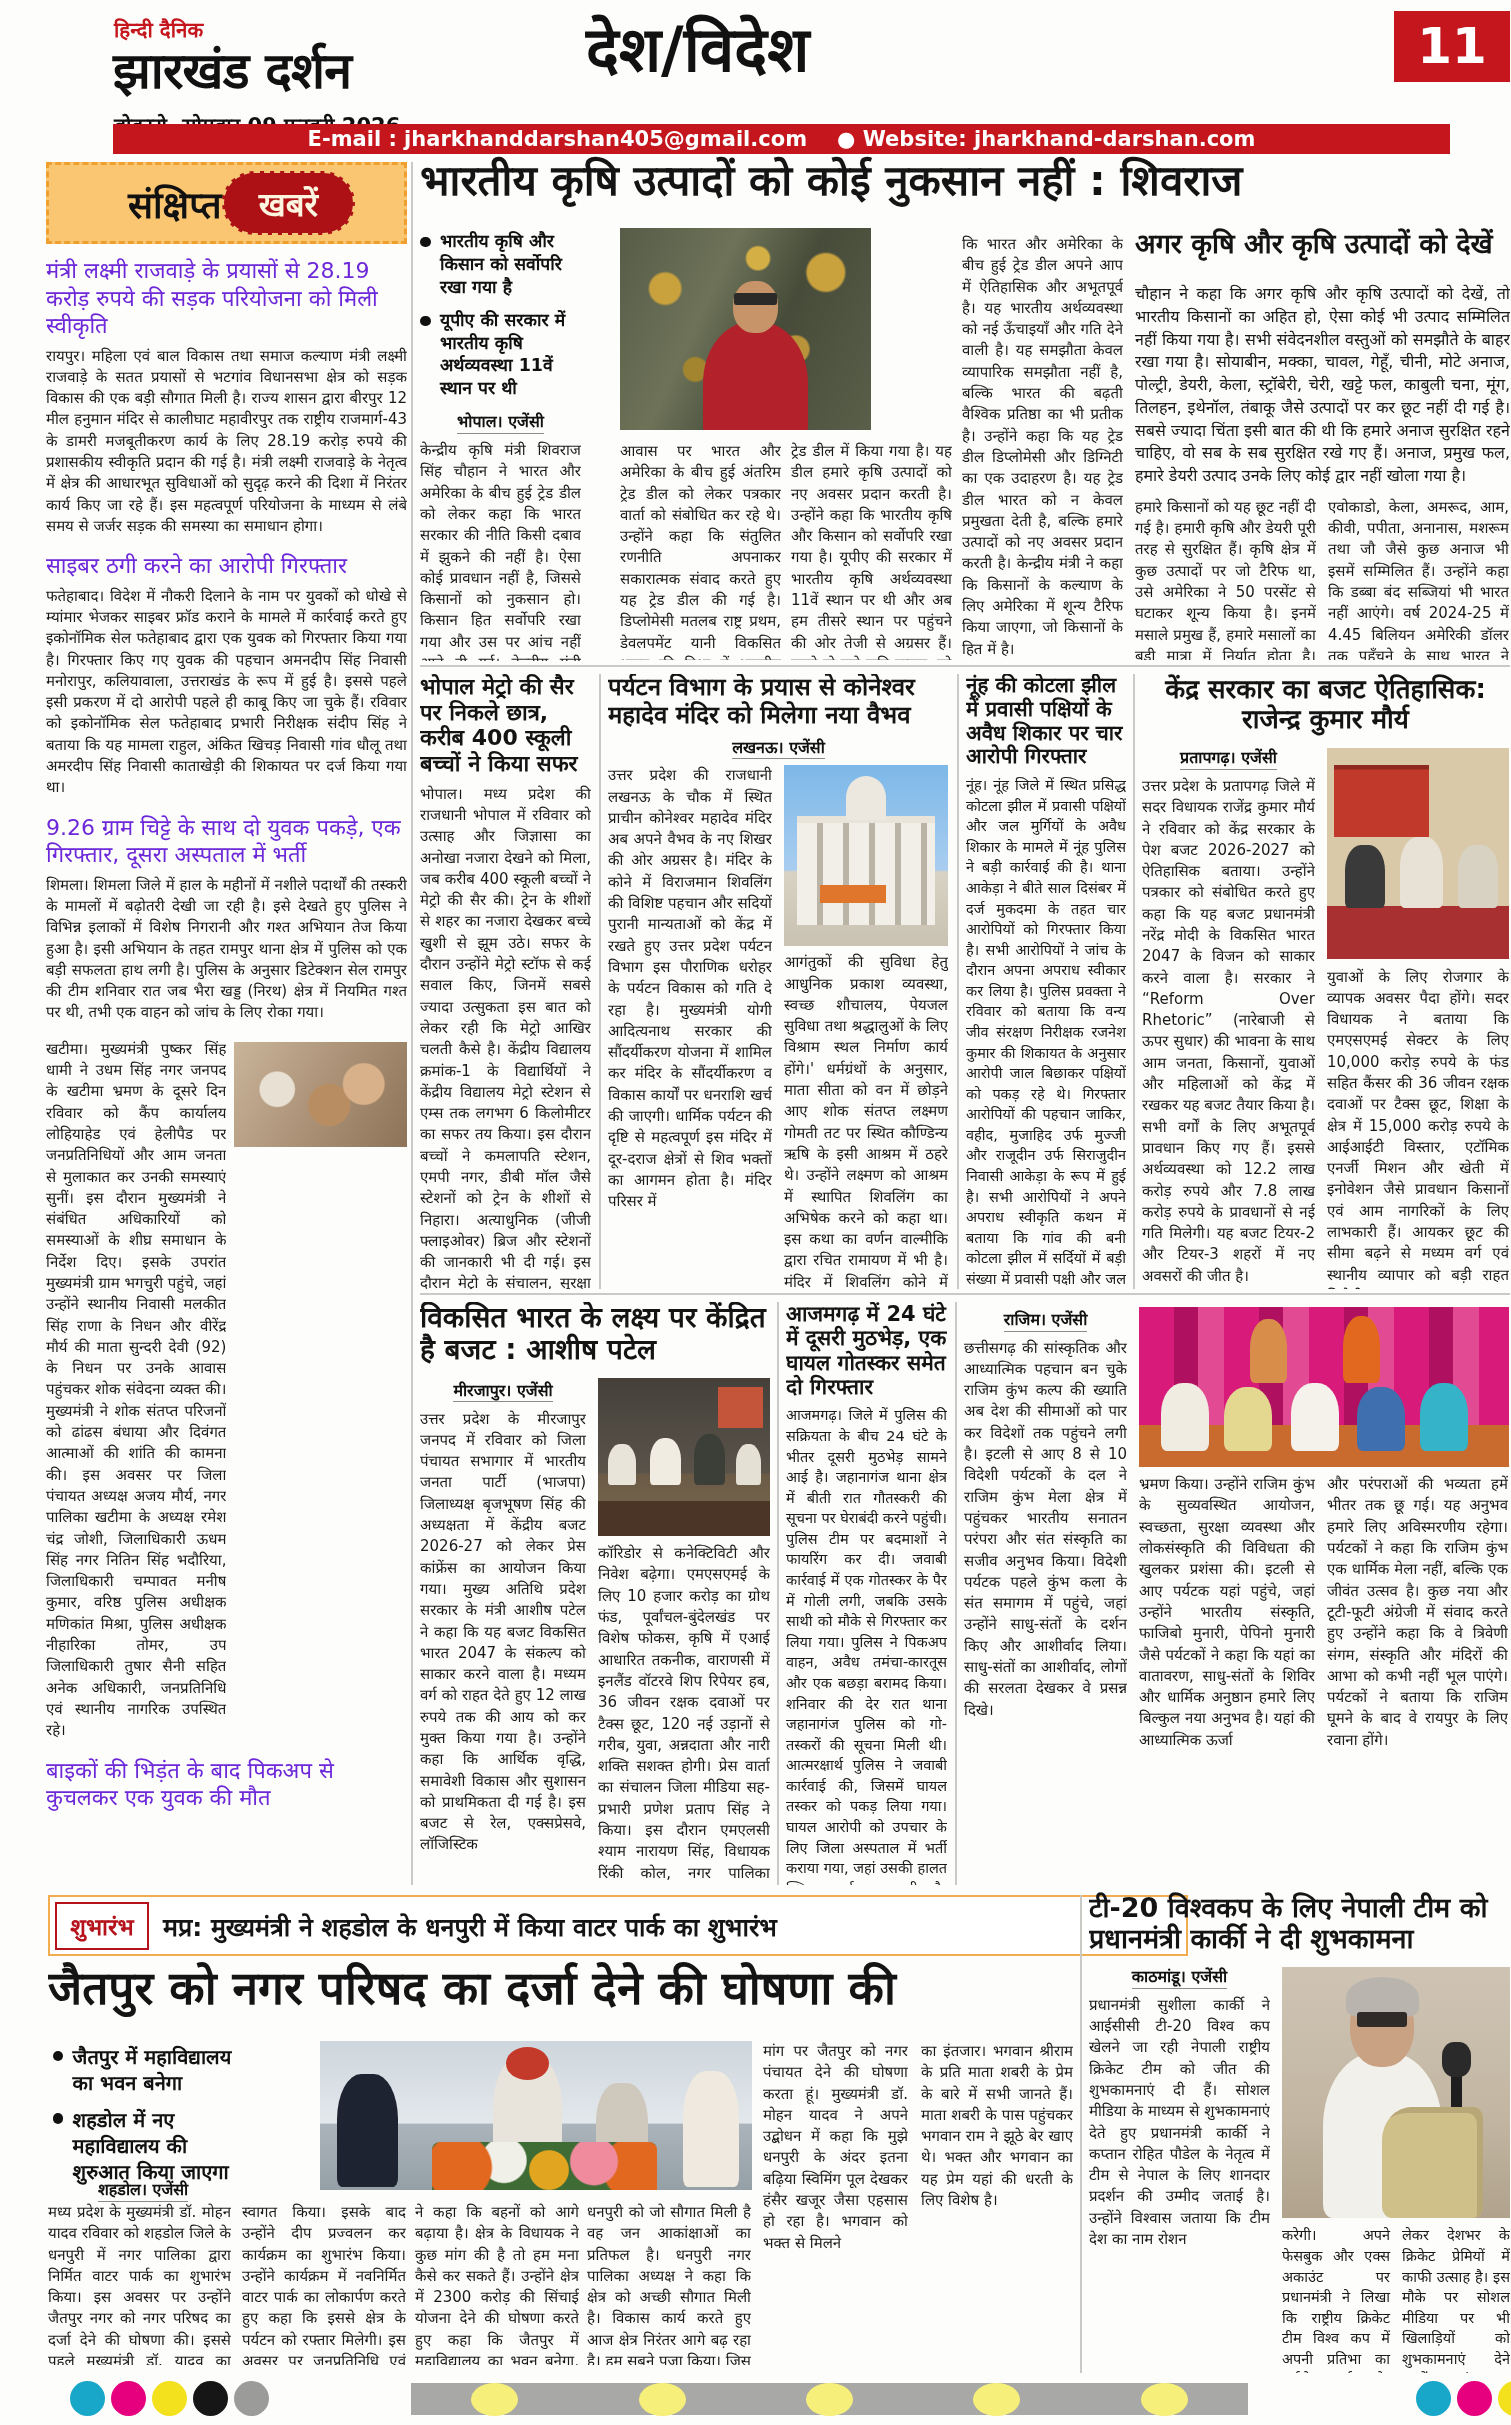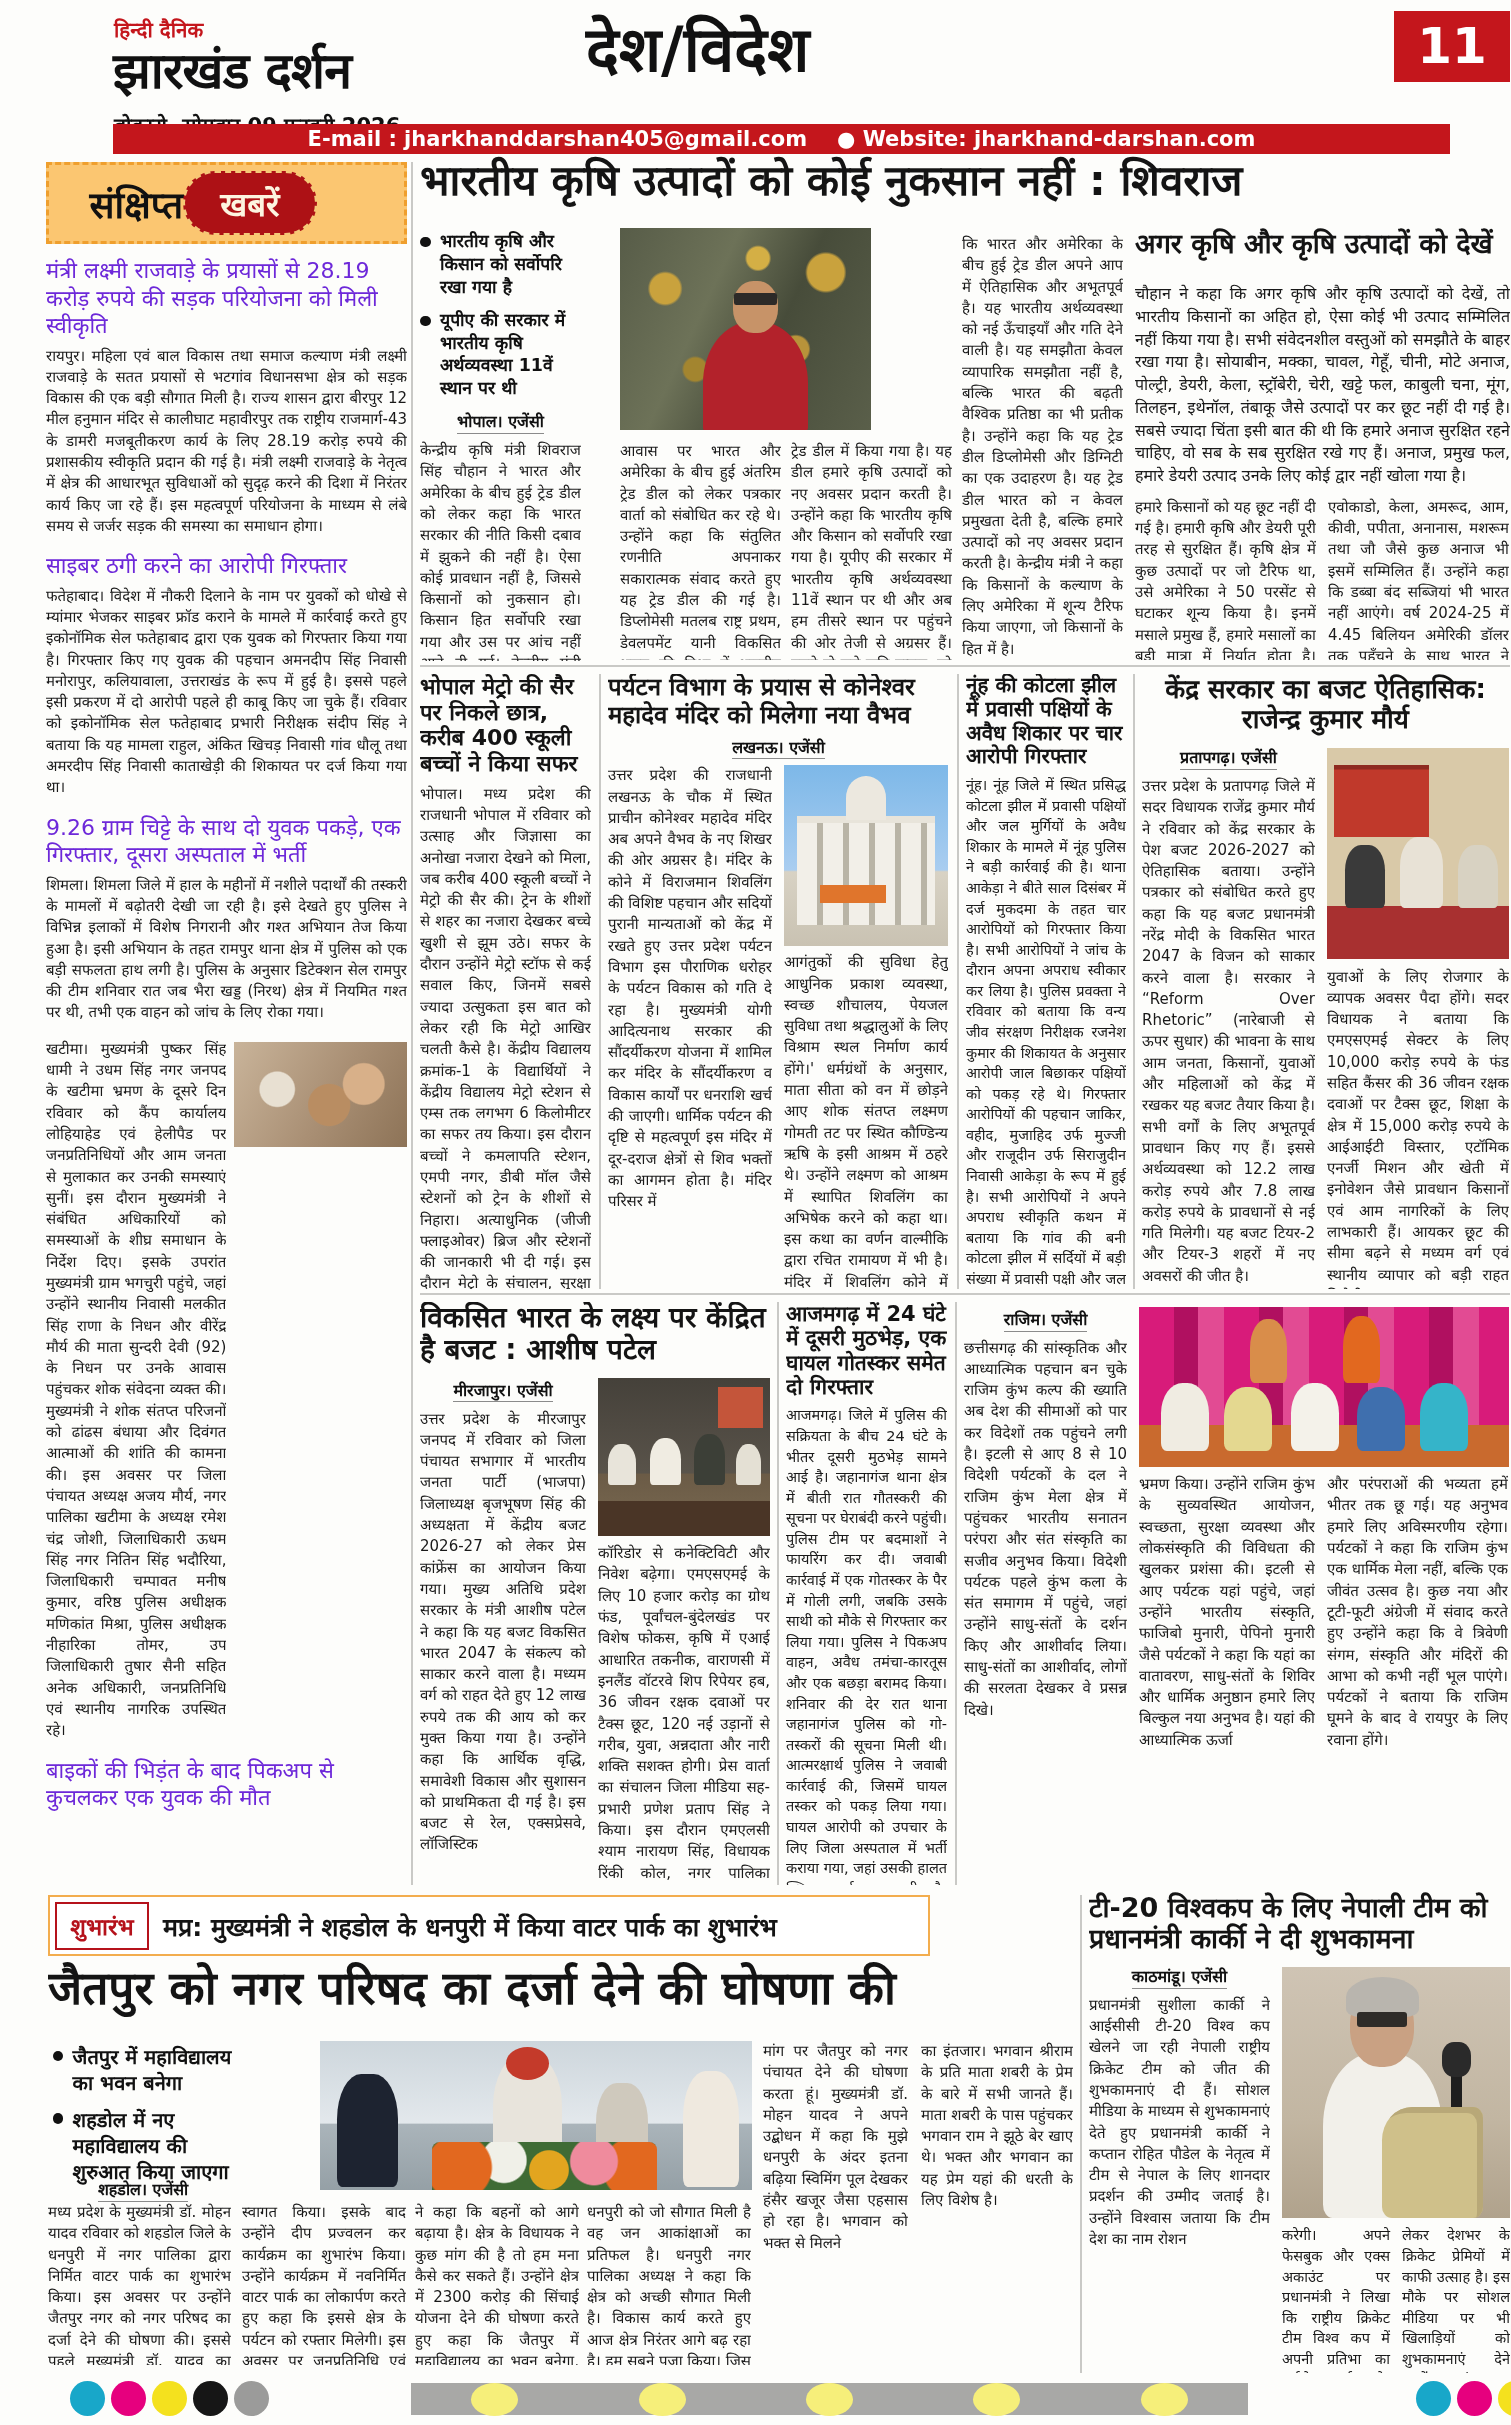--- a/index.html
+++ b/index.html
@@ -22,21 +22,21 @@
   .title { font-size:50px; font-weight:800; letter-spacing:-0.8px; }
   .dateline { font-size:21px; font-weight:700; }
   .section-title { font-size:62px; font-weight:800; }
   .pagebox { background:#c4161c; color:#fff; font-size:50px; font-weight:800;
              display:flex; align-items:center; justify-content:center; }
   .redbar { background:#c4161c; color:#fff; display:flex; align-items:center;
             justify-content:center; gap:30px; font-size:21px; font-weight:700; }
 
   
   .briefs-banner { background:#fbc671; border:3px dashed #ef9f2e; display:flex;
-                   align-items:center; justify-content:flex-start; padding:7.6px 10.6px; }
+                   align-items:center; justify-content:center; padding:7.6px 10.6px; }
   .briefs-banner .left { font-size:37px; font-weight:800; padding-left:30px; }
   .briefs-pill { background:#ad1115; color:#fdf5e0; font-size:33px; font-weight:800;
                  border-radius:46px; padding:7.6px 35px; border:2.3px dashed #f4c979; }
   .brief-item { margin-bottom:15px; }
   .brief-item h3 { font-size:22px; font-weight:400; line-height:1.25; margin-bottom:6px; color:#6d28d9;}
   .brief-photo { float:right; width:173px; height:105px; margin:3px 0 4.6px 7.6px;
                  background:
                   radial-gradient(circle at 25% 45%, #e8e0d2 0 12%, transparent 13%),
                   radial-gradient(circle at 75% 40%, #d8b089 0 14%, transparent 15%),
                   radial-gradient(circle at 55% 60%, #b98d62 0 18%, transparent 19%),
@@ -253,21 +253,21 @@
           <div style="left:55%; top:6%; width:10%; height:42%; background:#e2681f; border-radius:45% 45% 12% 12%;"></div>
         </div>
         <div style="display:flex; gap:12px;">
           <p class="body-txt" style="width:176px;">भ्रमण किया। उन्होंने राजिम कुंभ के सुव्यवस्थित आयोजन, स्वच्छता, सुरक्षा व्यवस्था और लोकसंस्कृति की विविधता की खुलकर प्रशंसा की। इटली से आए पर्यटक यहां पहुंचे, जहां उन्होंने भारतीय संस्कृति, फाजिबो मुनारी, पेपिनो मुनारी जैसे पर्यटकों ने कहा कि यहां का वातावरण, साधु-संतों के शिविर और धार्मिक अनुष्ठान हमारे लिए बिल्कुल नया अनुभव है। यहां की आध्यात्मिक ऊर्जा</p>
           <p class="body-txt" style="width:181px;">और परंपराओं की भव्यता हमें भीतर तक छू गई। यह अनुभव हमारे लिए अविस्मरणीय रहेगा। पर्यटकों ने कहा कि राजिम कुंभ एक धार्मिक मेला नहीं, बल्कि एक जीवंत उत्सव है। कुछ नया और टूटी-फूटी अंग्रेजी में संवाद करते हुए उन्होंने कहा कि वे त्रिवेणी संगम, संस्कृति और मंदिरों की आभा को कभी नहीं भूल पाएंगे। पर्यटकों ने बताया कि राजिम घूमने के बाद वे रायपुर के लिए रवाना होंगे।</p>
         </div>
       </div>
     </div>
   </div>
 
-  <div class="abs launch-strip" style="left:48px; top:1895px; width:882px; height:61px;">
+  <div class="abs launch-strip" style="left:48px; top:1895px; width:1140px; height:61px;">
     <span class="launch-label">शुभारंभ</span>
     <span class="launch-text">मप्र: मुख्यमंत्री ने शहडोल के धनपुरी में किया वाटर पार्क का शुभारंभ</span>
   </div>
 
   <div class="abs" style="left:48px; top:1962px; width:1028px; height:411px; overflow:hidden;">
     <h2 class="hl" style="font-size:46px;">जैतपुर को नगर परिषद का दर्जा देने की घोषणा की</h2>
 
     <ul class="lead-bullets abs" style="left:4.6px; top:82px; width:189px;">
       <li style="font-size:20px;">जैतपुर में महाविद्यालय का भवन बनेगा</li>
       <li style="font-size:20px;">शहडोल में नए महाविद्यालय की शुरुआत किया जाएगा</li>

